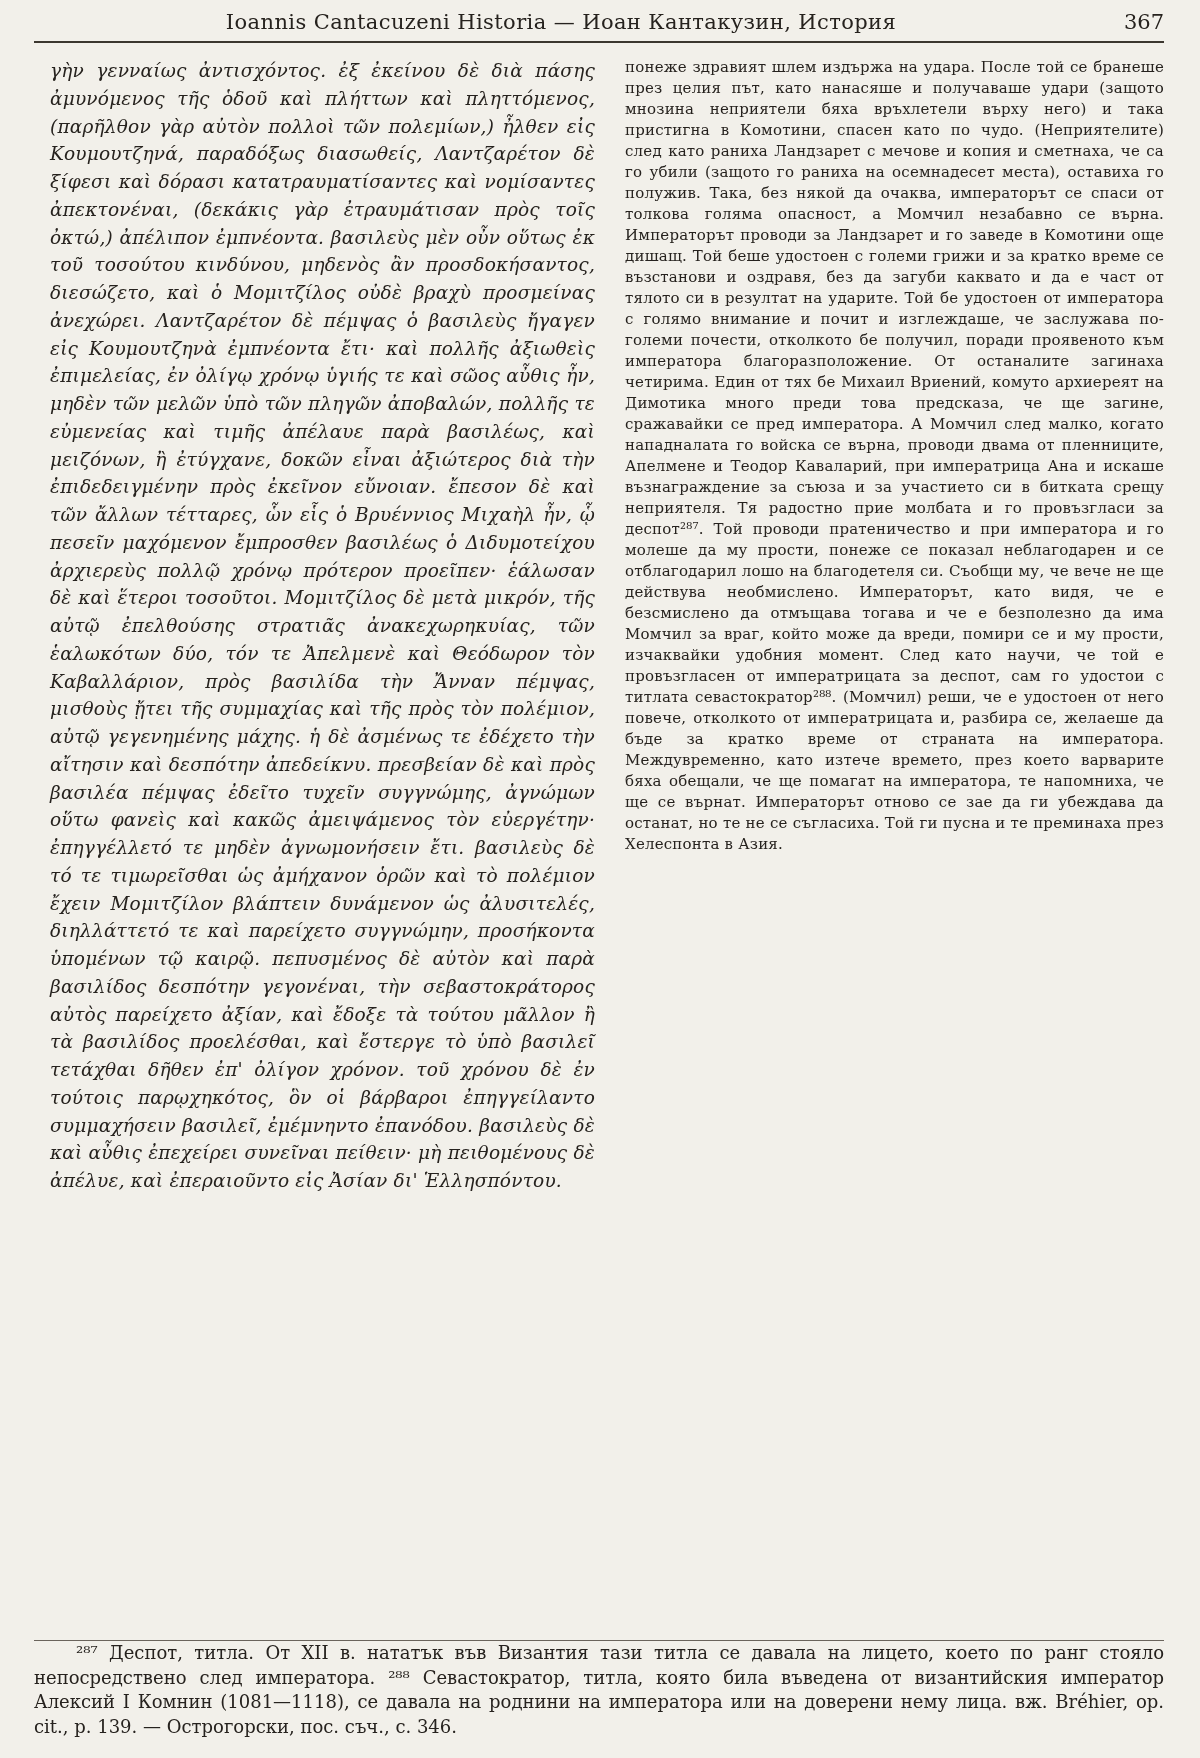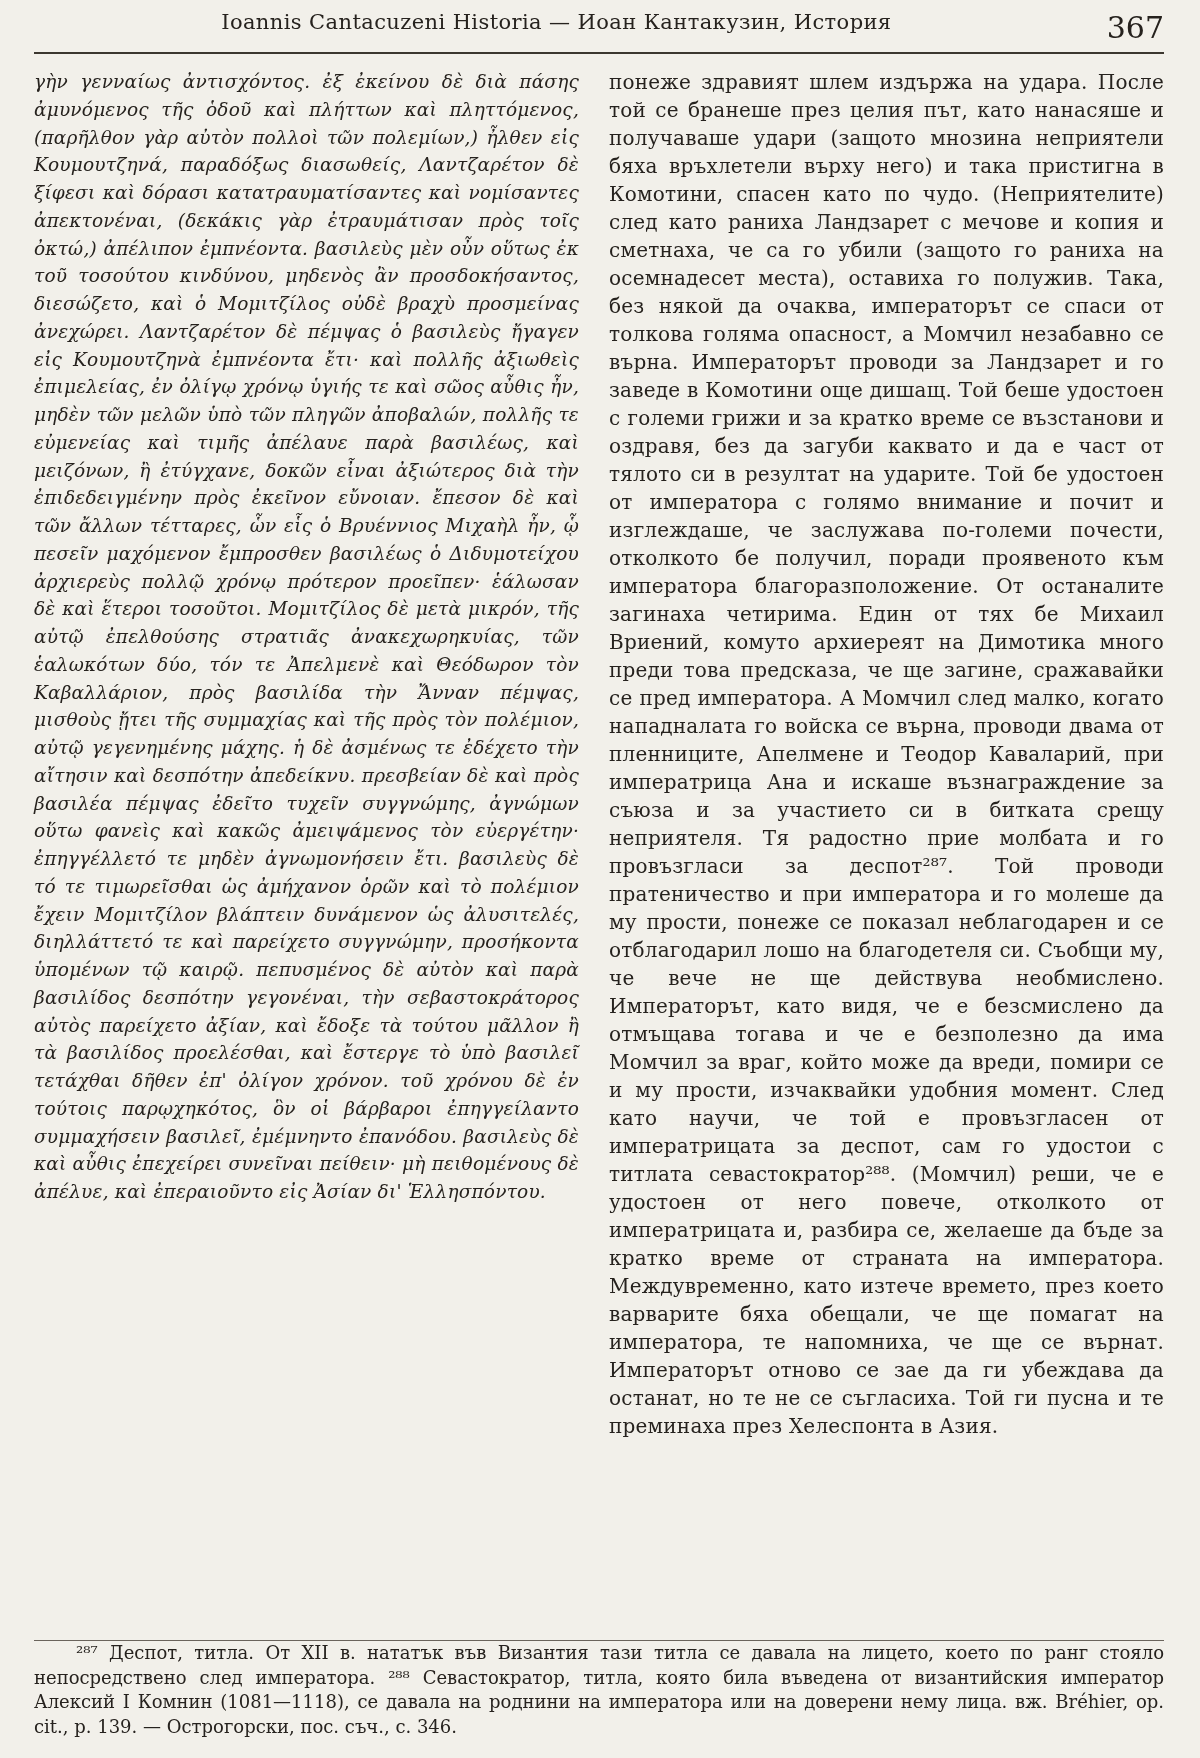--- a/index.html
+++ b/index.html
@@ -12,63 +12,64 @@
     background: #f2f0ea;
     color: #26221e;
     font-family: "DejaVu Serif", "Liberation Serif", serif;
     padding: 10px 36px 18px 34px;
     display: flex;
     flex-direction: column;
     overflow: hidden;
   }
   .header {
     display: flex;
-    align-items: flex-start;
+    align-items: center;
     border-bottom: 2px solid #3c372f;
     padding-bottom: 7px;
   }
   .header-title {
     flex: 1;
     text-align: center;
     font-size: 21px;
     letter-spacing: 0.4px;
     white-space: nowrap;
   }
   .page-number {
-    font-size: 30px;
+    font-size: 21px;
     margin-left: 28px;
     min-width: 48px;
     text-align: right;
   }
   .columns {
     display: flex;
     gap: 30px;
     margin-top: 14px;
     flex: 0 0 auto;
+    margin-left: 16px;
   }
   .col-left { width: 545px; }
   .col-right { flex: 1; }
   .greek-text {
     margin: 0;
     font-style: italic;
     font-size: 18.5px;
     line-height: 1.50;
     text-align: justify;
     hyphens: auto;
     letter-spacing: 0.2px;
   }
   .citation {
     margin: 30px 0 0 0;
     text-align: center;
     font-size: 20px;
     font-style: normal;
   }
   .bulgarian-text {
     margin: 0;
-    font-size: 20px;
+    font-size: 15px;
     line-height: 1.40;
     text-align: justify;
     letter-spacing: 0.2px;
   }
   .footnotes {
     margin-top: auto;
     border-top: 1px solid #6a645c;
     padding-top: 0;
   }
   .footnote-text {

